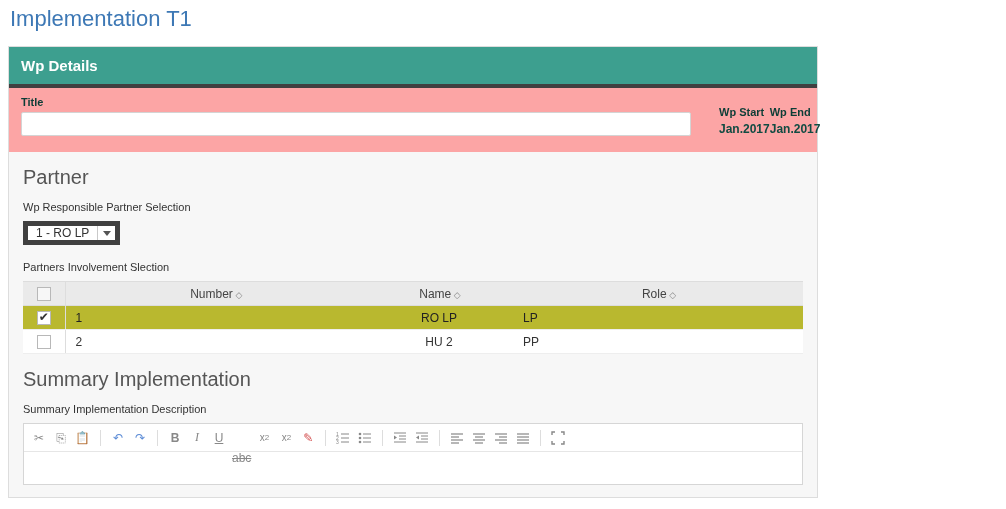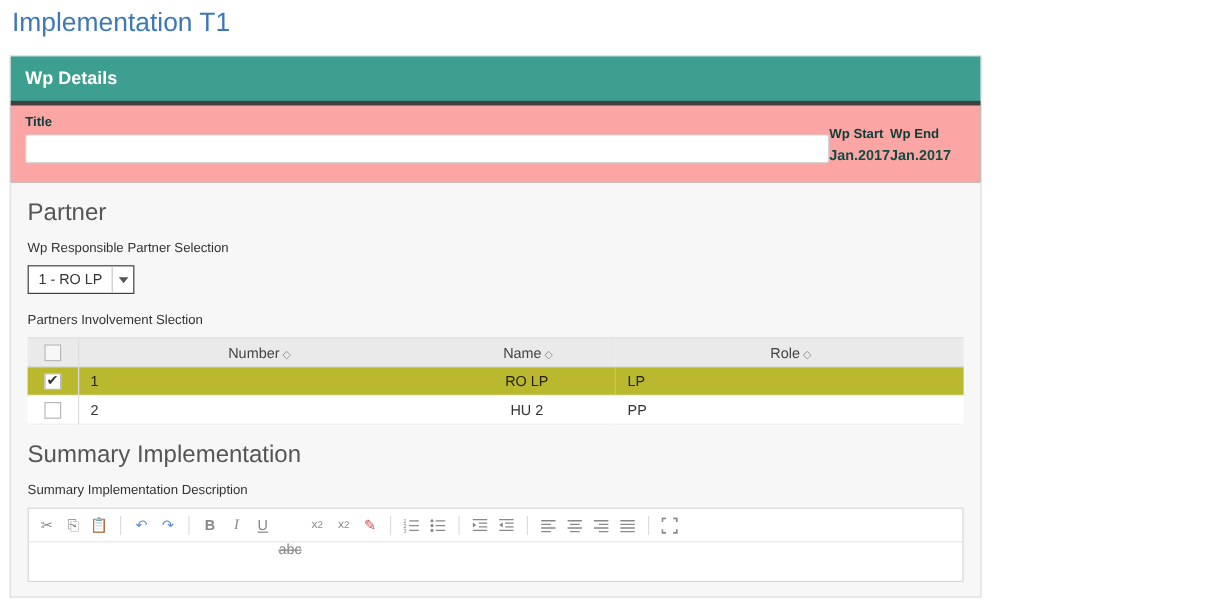--- a/index.html
+++ b/index.html
@@ -7,31 +7,31 @@
   .page { width:826px; min-height:509px; padding:0 8px 0 8px; }
   .page-title { color:#3d78b5; font-size:22px; font-weight:400; padding:6px 2px 14px 2px; }
 
   .panel { border:1px solid #ddd; background:#f7f7f7; }
 
   .wp-header { background:#3d9f8f; }
   .wp-top { padding:10px 12px; border-bottom:4px solid #404040; }
   .wp-top-title { color:#fff; font-size:15px; font-weight:700; }
   .wp-fields { display:flex; align-items:flex-end; padding:8px 12px 16px 12px; gap:0; background:#fca5a5; }
   .wp-title-col { flex:0 0 670px; }
-  .wp-date-col { flex:1; }
+  .wp-date-col { flex:1; padding-left:28px; }
   .wp-end-col { flex:0 0 72px; }
   .wp-label { color:#0c3d36; font-size:11px; font-weight:700; margin-bottom:4px; white-space:nowrap; }
   .wp-value { color:#114b42; font-size:12px; font-weight:700; white-space:nowrap; }
   .title-input { width:100%; height:24px; background:#fff; border:1px solid #d4d4d4; border-radius:2px; padding:0 6px; font-size:12px; }
 
   .section { padding:14px 14px 0 14px; }
   .section-title { font-size:20px; color:#555; font-weight:400; margin-bottom:12px; }
   .sub-label { font-size:11px; color:#333; margin-bottom:8px; }
 
-  .dropdown { display:inline-flex; align-items:center; border:1px solid #404040; background:#fff; height:24px; }
+  .dropdown { display:inline-flex; align-items:center; border:5px solid #404040; background:#fff; height:24px; }
   .dropdown-text { padding:0 8px; font-size:12px; color:#333; }
   .dropdown-btn { width:18px; height:100%; border-left:1px solid #c9c9c9; display:flex; align-items:center; justify-content:center; cursor:pointer; }
   .chev { width:0; height:0; border-left:4px solid transparent; border-right:4px solid transparent; border-top:5px solid #555; }
 
   .tbl { width:100%; border-collapse:collapse; margin-top:6px; }
   .tbl th, .tbl td { text-align:center; font-size:12px; }
   .tbl thead th { background:#eaeaea; color:#444; font-weight:400; height:24px; border-top:1px solid #ddd; border-bottom:1px solid #ddd; }
   .tbl thead th.chk-col, .tbl tbody td.chk-col { width:42px; border-right:1px solid #ddd; }
   .tbl tbody td { height:24px; border-bottom:1px solid #eee; }
   .tbl tbody td.num, .tbl tbody td.role { text-align:left; padding-left:10px; }

